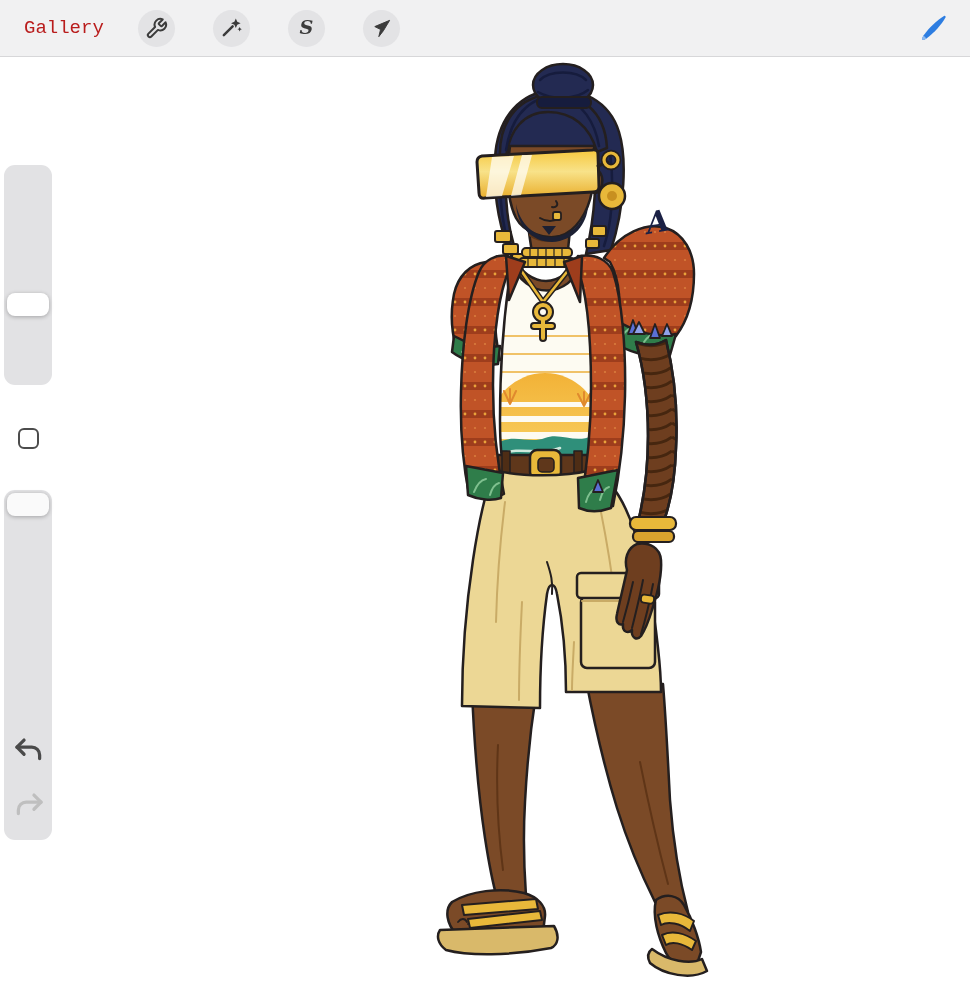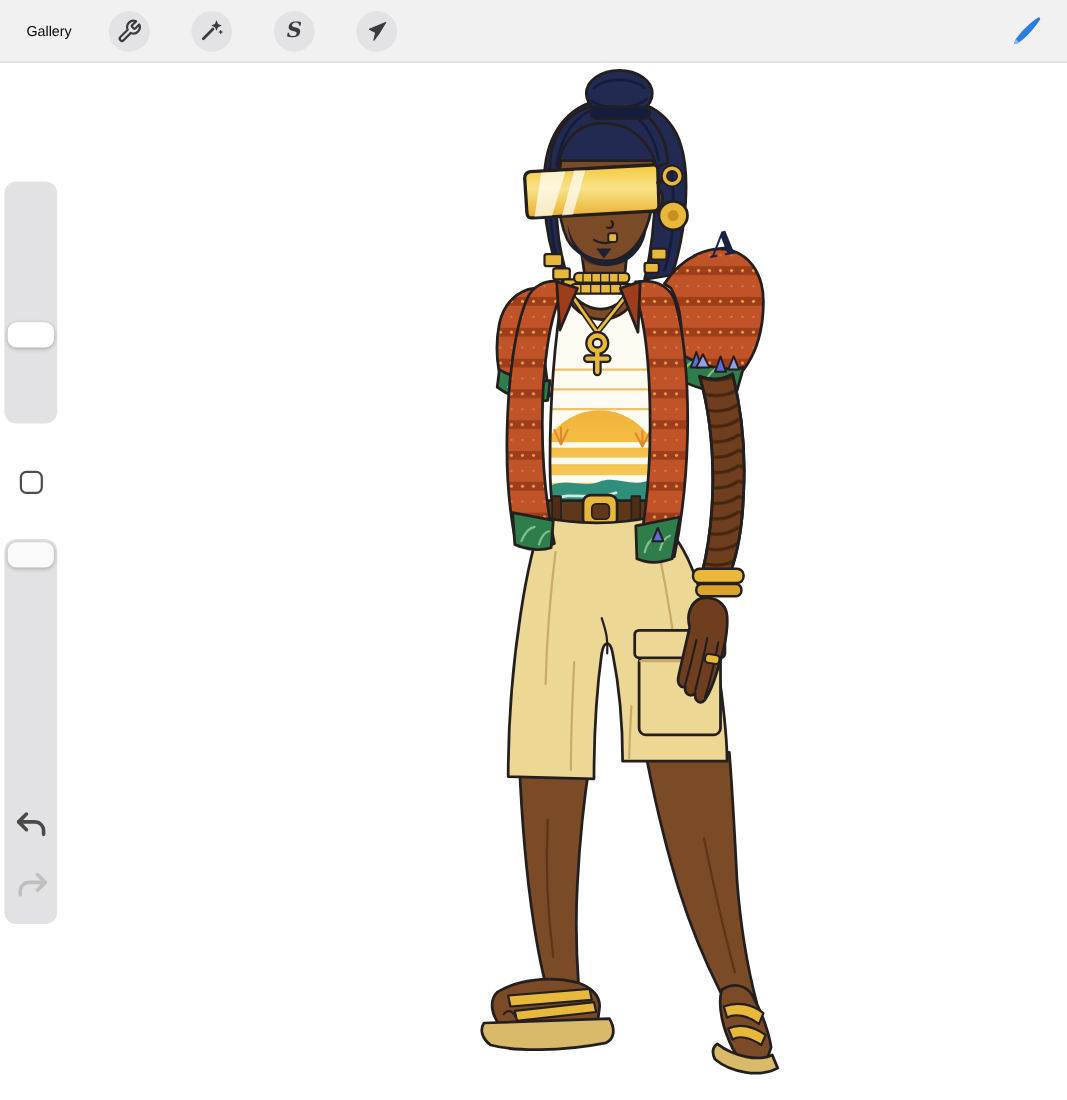--- a/index.html
+++ b/index.html
@@ -6,21 +6,21 @@
   body{
     width:970px;height:1000px;position:relative;overflow:hidden;
     background:#ffffff;font-family:"Liberation Sans", sans-serif;
   }
   
   .topbar{
     position:absolute;top:0;left:0;width:970px;height:57px;
     background:#f1f1f2;border-bottom:1px solid #d7d7d9;
     display:flex;align-items:center;z-index:10;box-sizing:border-box;
   }
-  .gallery{font-size:13px;color:#000000;margin-left:24px;margin-right:34px;}
+  .gallery{font-size:19px;color:#b91c1c;margin-left:24px;margin-right:34px;font-family:Liberation Mono, monospace;}
   .tool-circle{
     width:37px;height:37px;border-radius:50%;background:#e3e3e5;
     display:flex;align-items:center;justify-content:center;
     margin-right:38px;color:#3b3b3b;flex:0 0 auto;
   }
   .tool-circle svg, .brush-tool svg{display:block;}
   .spacer{flex:1;}
   .brush-tool{margin-right:20px;width:36px;height:36px;display:flex;align-items:center;justify-content:center;}
   
   .sidebar{position:absolute;left:4px;top:165px;width:48px;height:680px;z-index:5;}

